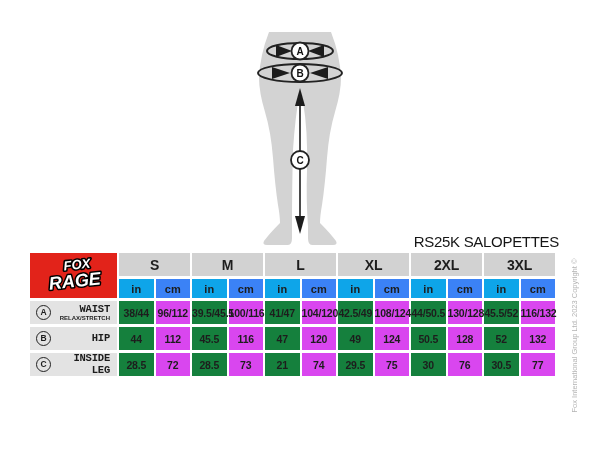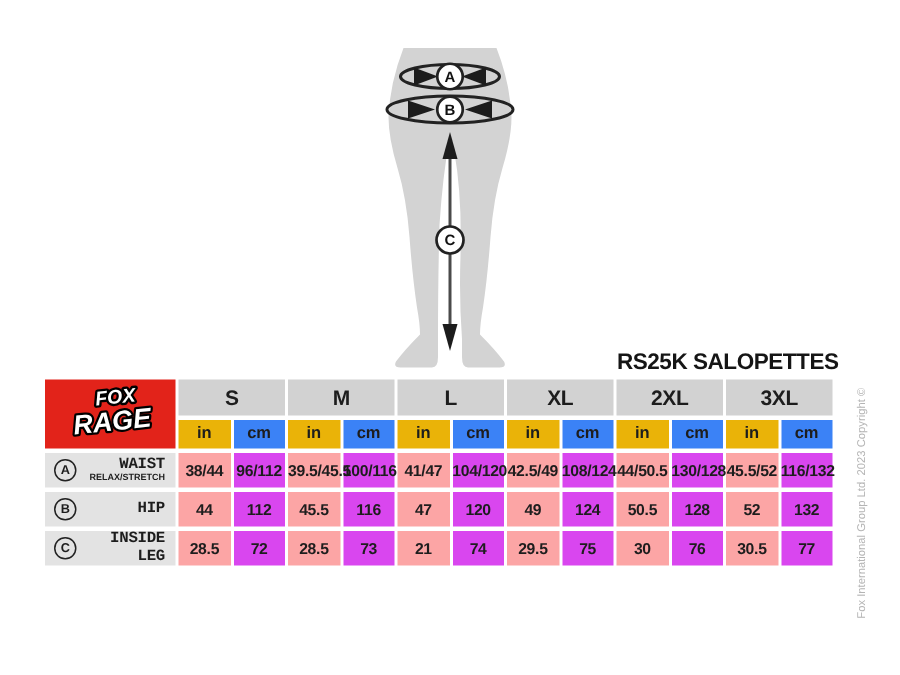--- a/index.html
+++ b/index.html
@@ -5,37 +5,37 @@
   html, body { margin: 0; padding: 0; background: #ffffff; }
   body { width: 600px; height: 450px; font-family: "Liberation Sans", sans-serif; }
   .stage { position: relative; width: 600px; height: 450px; background: #ffffff; overflow: hidden; }
 
   
   .diagram { position: absolute; left: 0; top: 0; width: 600px; height: 250px; }
 
   
   .chart-title {
     position: absolute; top: 233px; right: 41px;
-    font-size: 15px; font-weight: bold; color: #151515; letter-spacing: -0.3px;
+    font-size: 15px; font-weight: normal; color: #151515; letter-spacing: -0.3px;
     white-space: nowrap;
   }
 
   
   table.size-table {
     position: absolute; left: 28px; top: 250px; width: 529px;
     border-collapse: separate; border-spacing: 2px 3px; table-layout: fixed;
   }
   .size-table td, .size-table th { padding: 0; margin: 0; text-align: center; vertical-align: middle; color: #1d1d1d; }
   .logo-cell { background: #e2231a; }
   .size-cell { background: #d2d2d2; height: 21px; font-size: 14px; font-weight: bold; letter-spacing: -0.2px; }
   .unit-cell { height: 17px; font-size: 11px; font-weight: bold; }
-  .unit-in { background: #eab308; }
+  .unit-in { background: #0ea5e9; }
   .unit-cm { background: #3b82f6; }
   .data-row td { height: 23px; font-size: 10.5px; font-weight: bold; letter-spacing: -0.2px; }
-  .cell-in { background: #fca5a5; }
+  .cell-in { background: #15803d; }
   .cell-cm { background: #d946ef; }
   .label-cell { background: #e3e3e3; }
   .label-inner { display: flex; align-items: center; padding: 0 7px 0 6px; }
   .circle-letter {
     width: 13px; height: 13px; flex: 0 0 auto;
     border: 1.6px solid #222; border-radius: 50%;
     display: flex; align-items: center; justify-content: center;
     font-size: 8.5px; font-weight: bold; line-height: 1;
   }
   .label-text { flex: 1; text-align: right; line-height: 1.05; }

